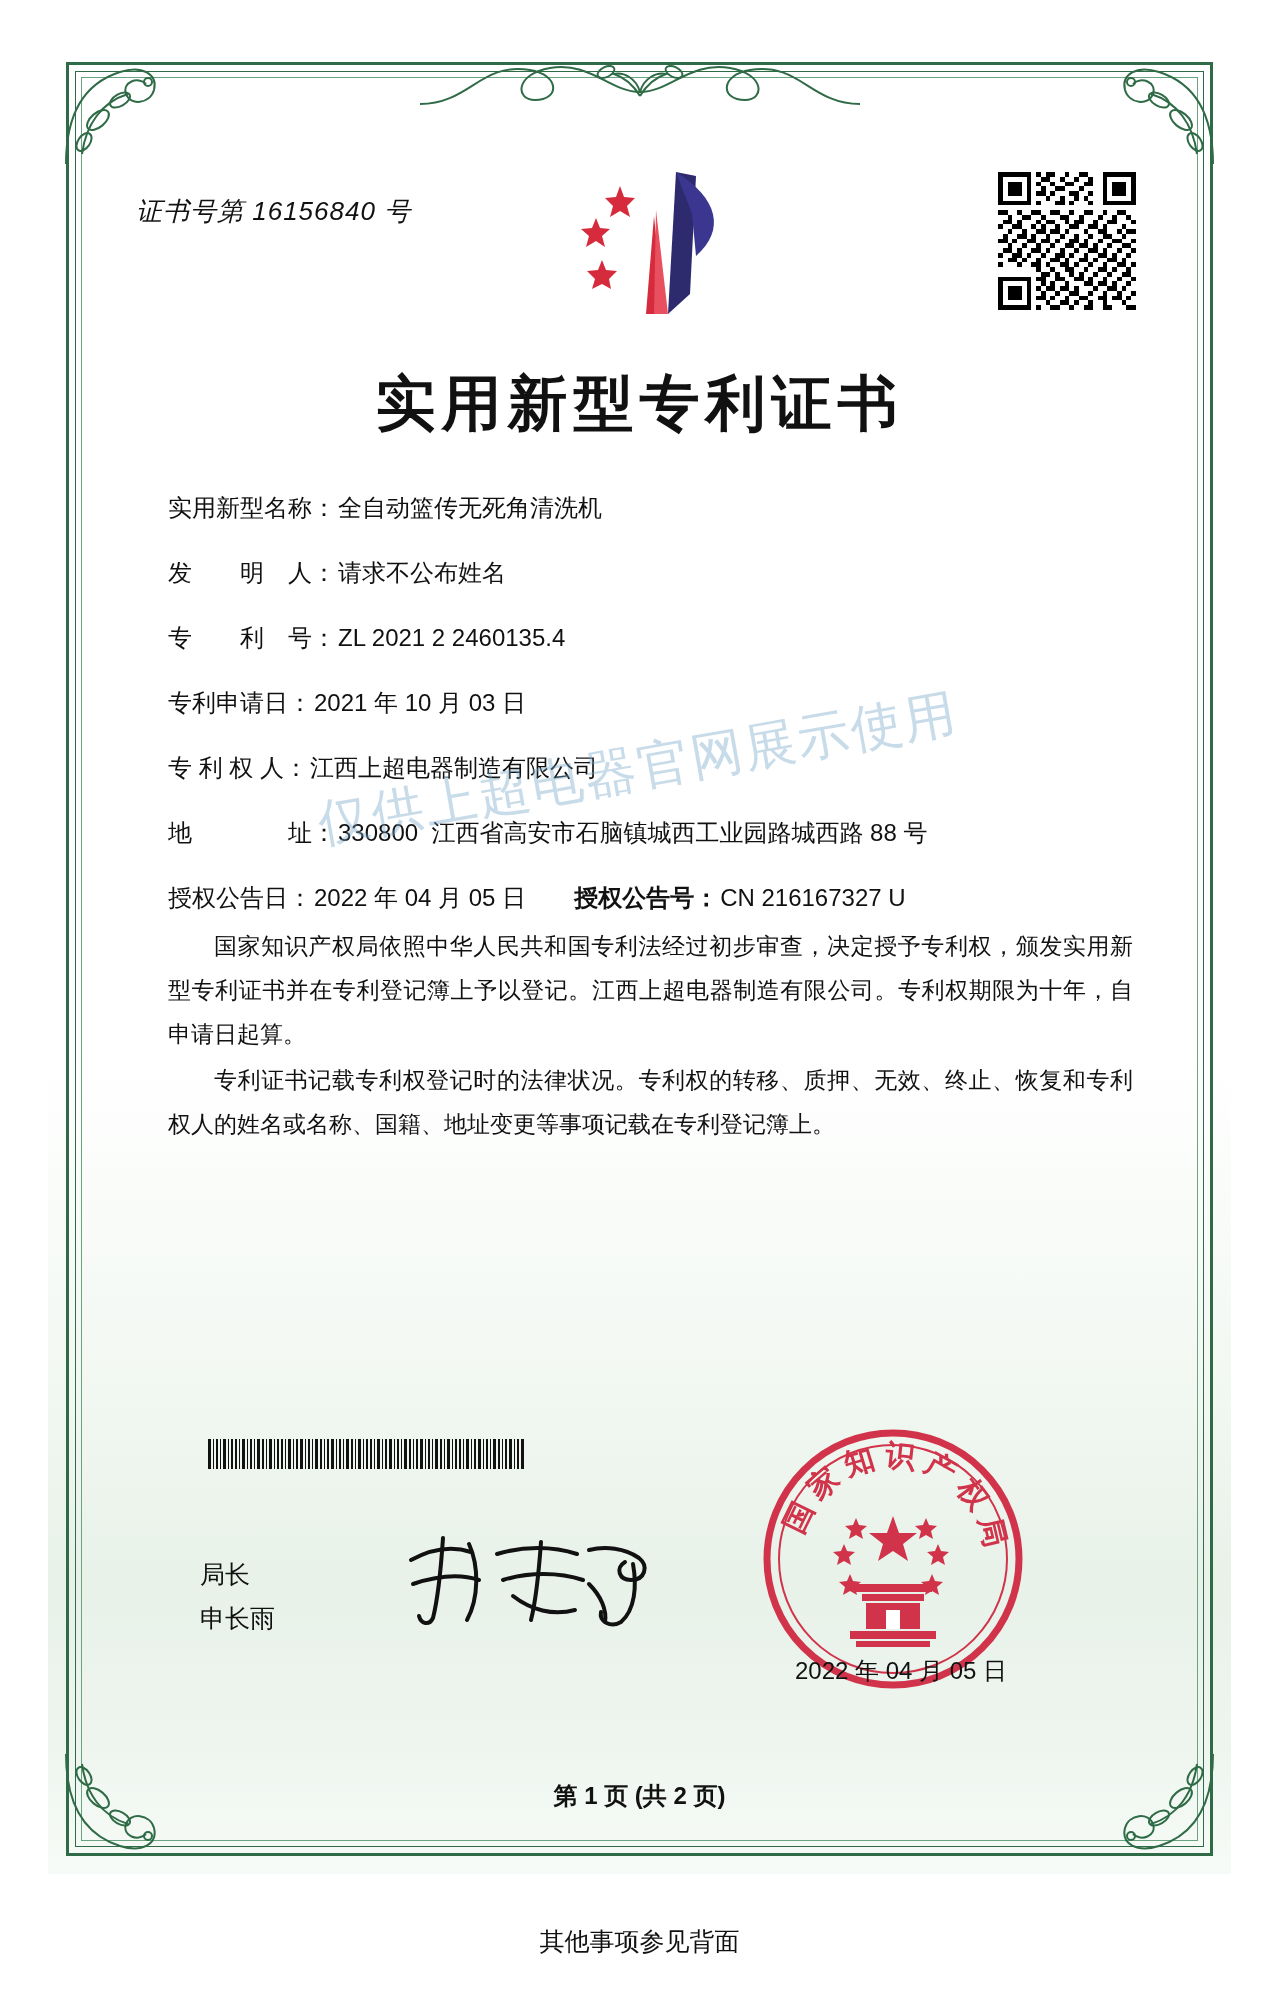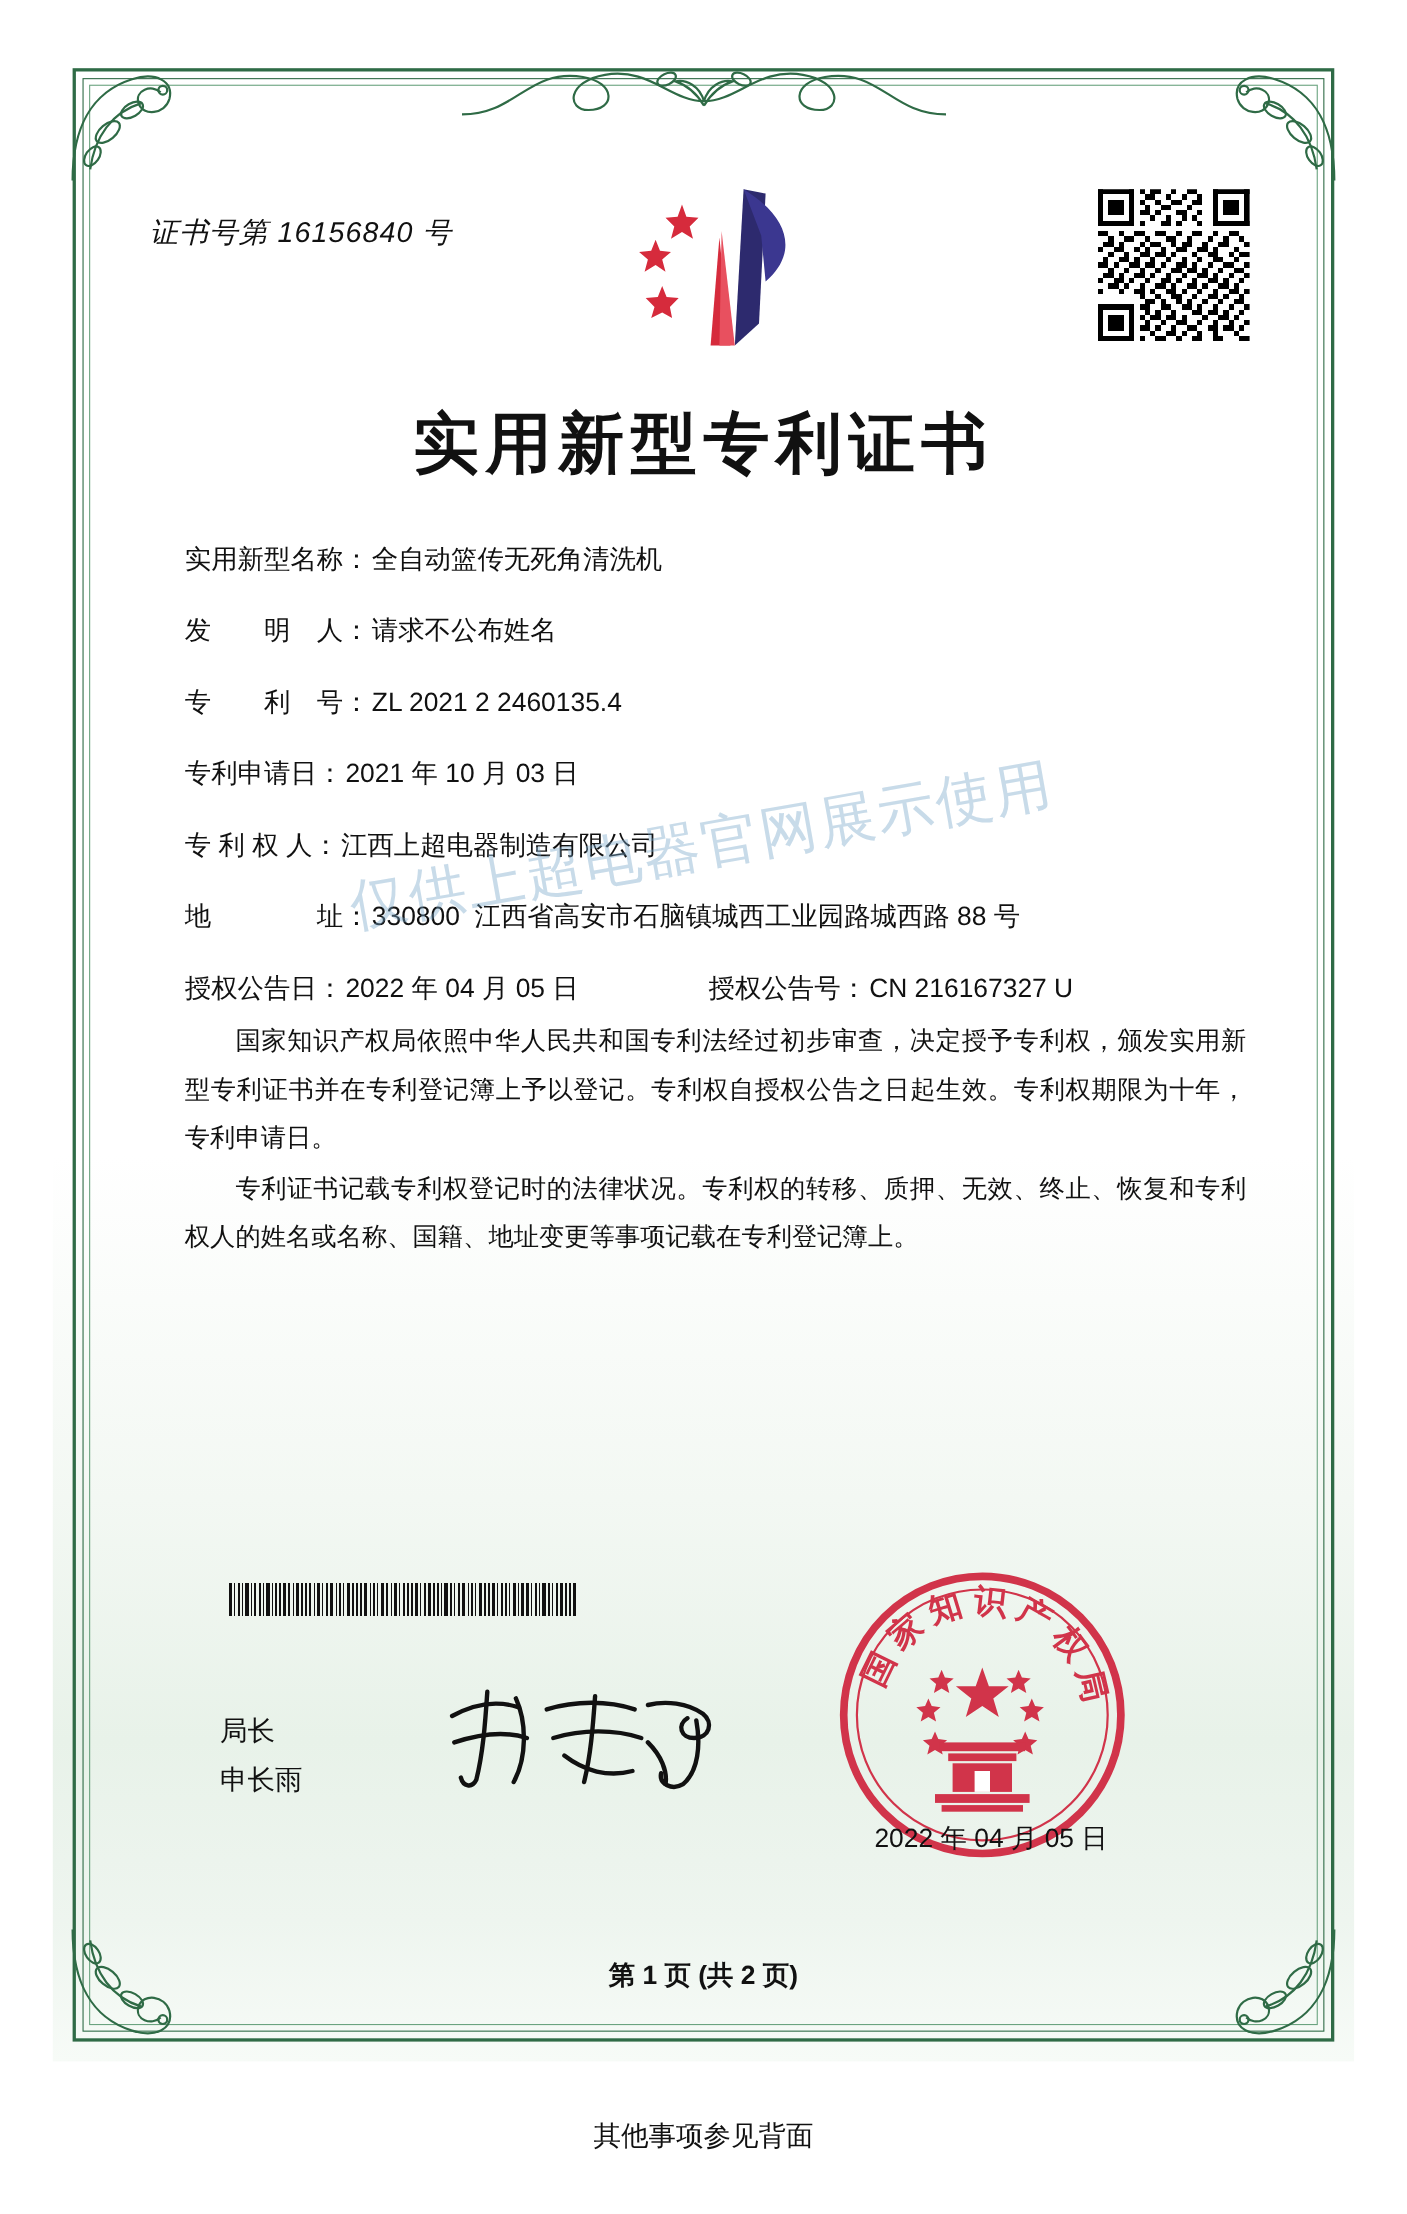--- a/index.html
+++ b/index.html
@@ -136,22 +136,23 @@
     flex: 0 0 auto;
   }
   .field-value {
     margin-left: 2px;
     white-space: pre;
   }
   .field-row.dual {
     justify-content: flex-start;
   }
   .field-row .second-label {
-    margin-left: 118px;
+    margin-left: 48px;
     white-space: pre;
+    font-weight: bold;
   }
 
   
   .paragraphs {
     position: absolute;
     left: 120px;
     top: 880px;
     width: 965px;
     font-size: 23px;
     line-height: 44px;
@@ -581,21 +582,21 @@
       <span class="field-label">授权公告日：</span>
       <span class="field-value">2022 年 04 月 05 日</span>
       <span class="second-label">授权公告号：</span>
       <span class="field-value">CN 216167327 U</span>
     </div>
   </div>
 
   <div class="watermark">仅供上超电器官网展示使用</div>
 
   <div class="paragraphs">
-    <p>国家知识产权局依照中华人民共和国专利法经过初步审查，决定授予专利权，颁发实用新型专利证书并在专利登记簿上予以登记。专利权自授权公告之日起生效。专利权期限为十年，专利申请日。</p>
+    <p>国家知识产权局依照中华人民共和国专利法经过初步审查，决定授予专利权，颁发实用新型专利证书并在专利登记簿上予以登记。江西上超电器制造有限公司。专利权期限为十年，自申请日起算。</p>
     <p>专利证书记载专利权登记时的法律状况。专利权的转移、质押、无效、终止、恢复和专利权人的姓名或名称、国籍、地址变更等事项记载在专利登记簿上。</p>
   </div>
 
   <div class="barcode">
     <svg viewBox="0 0 320 30" shape-rendering="crispEdges">
       <g fill="#111">
         <rect x="0" y="0" width="3" height="30"></rect>
           <rect x="5" y="0" width="1" height="30"></rect>
         <rect x="8" y="0" width="2" height="30"></rect>
           <rect x="12" y="0" width="1" height="30"></rect>

